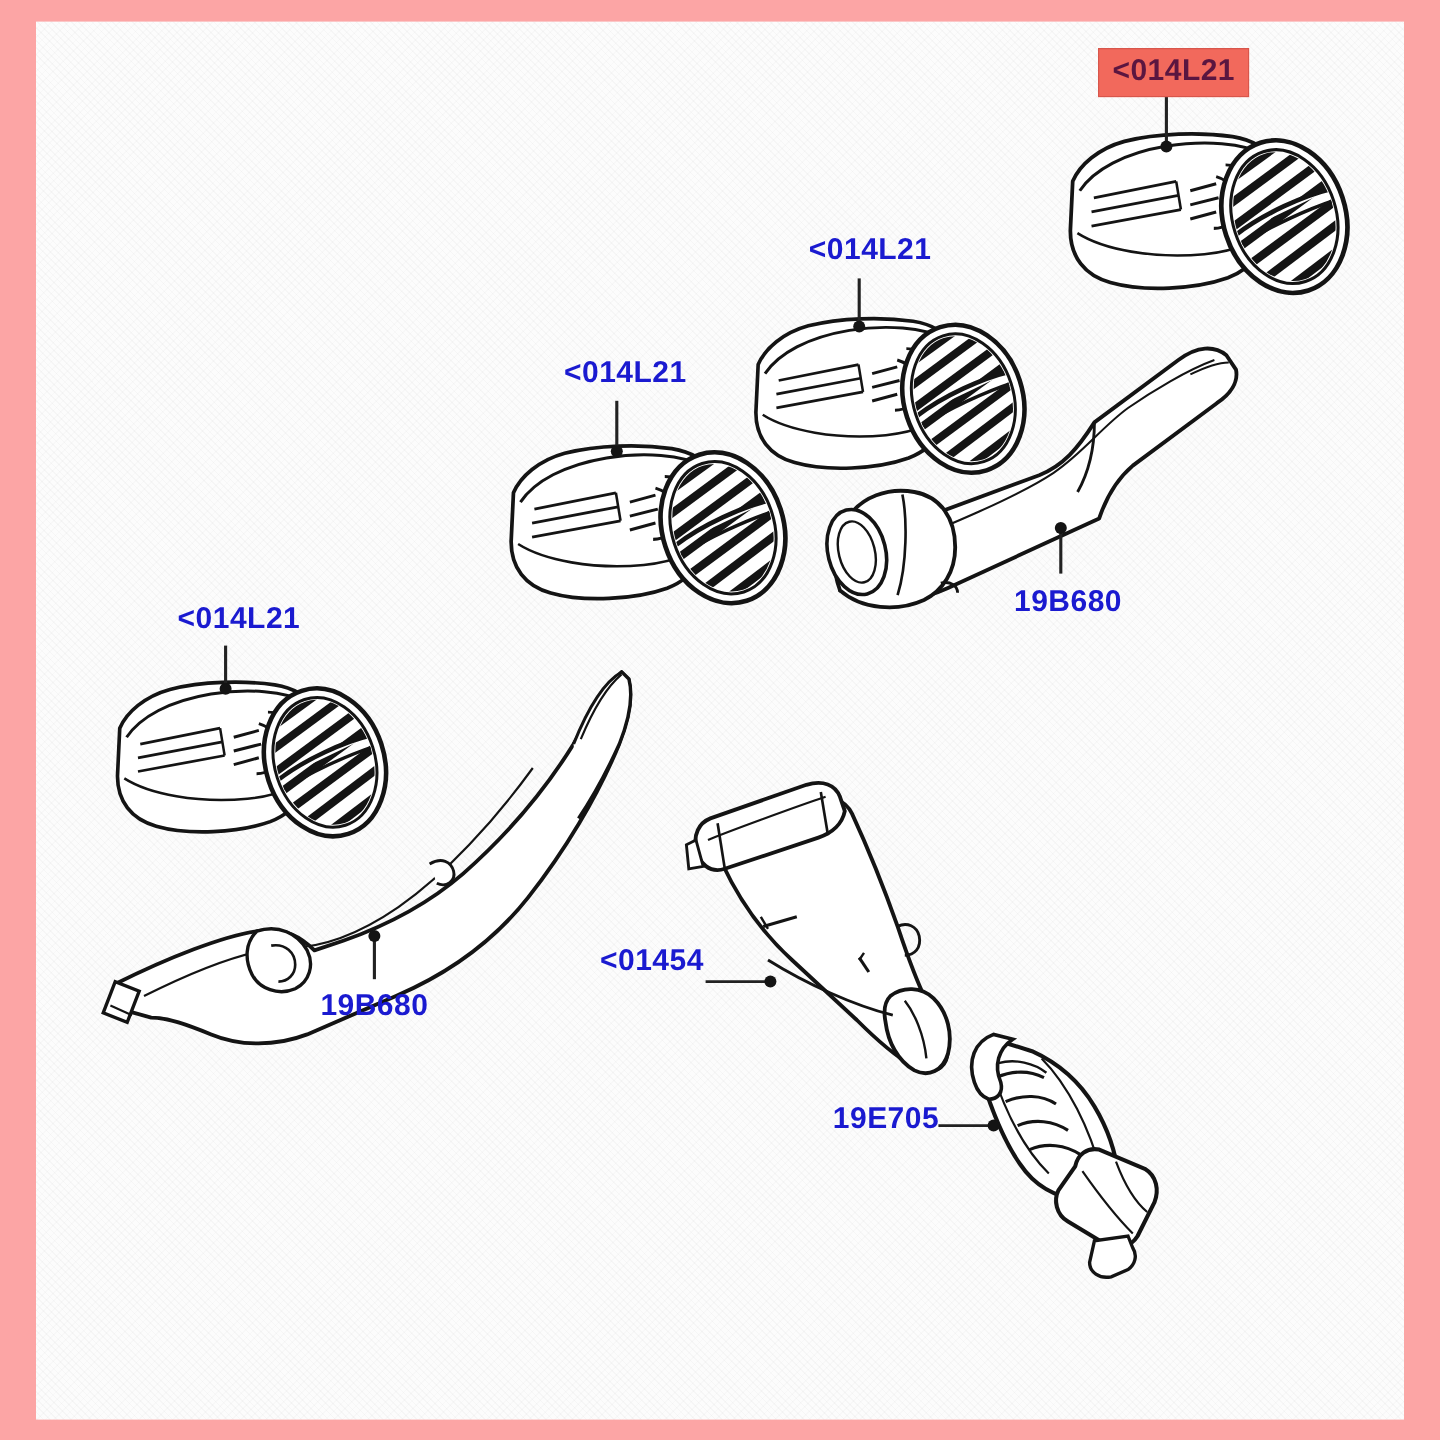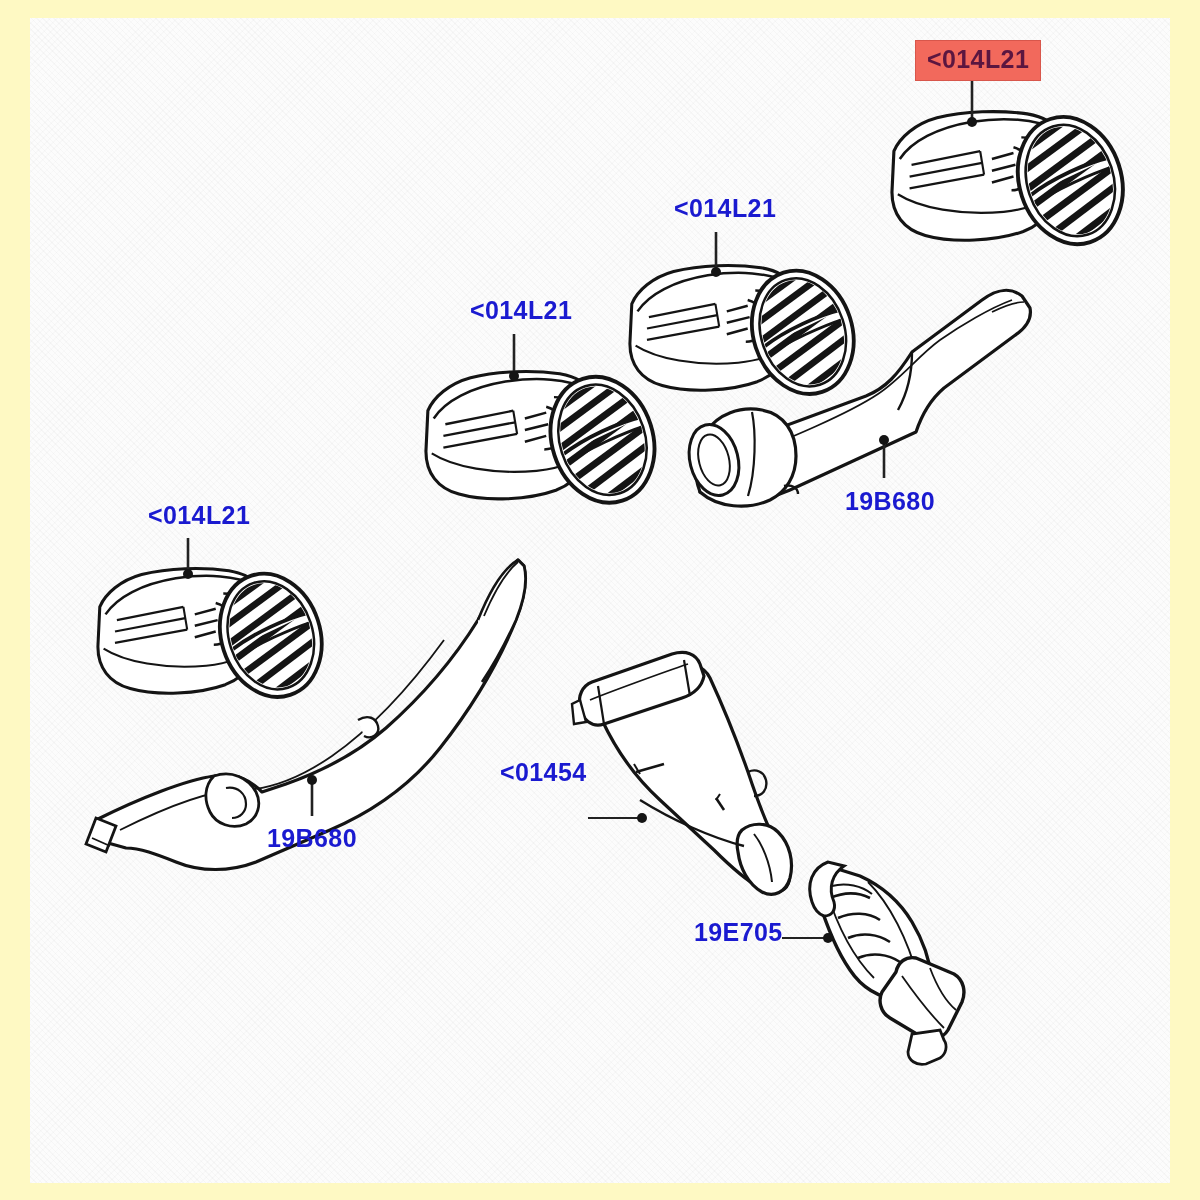--- a/index.html
+++ b/index.html
@@ -5,21 +5,21 @@
 <style>
   html, body {
     margin: 0;
     padding: 0;
     background: #ffffff;
   }
   #diagram-root {
     position: relative;
     width: 1200px;
     height: 1200px;
-    background: #fef9c3;
+    background: #fca5a5;
     font-family: "Liberation Sans", sans-serif;
     overflow: hidden;
   }
   
   #paper-texture {
     position: absolute;
     left: 30px;
     top: 18px;
     width: 1140px;
     height: 1165px;
@@ -304,17 +304,17 @@
   <div class="label" style="left:674px; top:196px;">&lt;014L21</div>
 
   <div class="label" style="left:470px; top:298px;">&lt;014L21</div>
 
   <div class="label" style="left:148px; top:503px;">&lt;014L21</div>
 
   <div class="label" style="left:845px; top:489px;">19B680</div>
 
   <div class="label" style="left:267px; top:826px;">19B680</div>
 
-  <div class="label" style="left:500px; top:760px;text-align:center;">&lt;01454</div>
+  <div class="label" style="left:500px; top:788px;text-align:center;">&lt;01454</div>
 
   <div class="label" style="left:694px; top:920px;">19E705</div>
 
 </div>
 
 </body></html>

